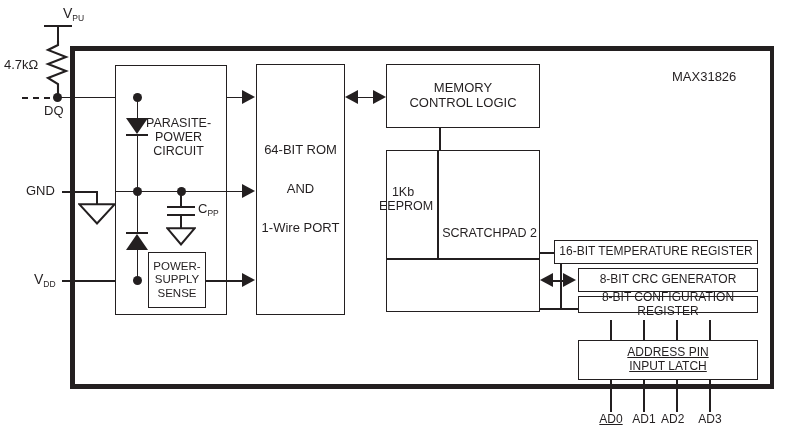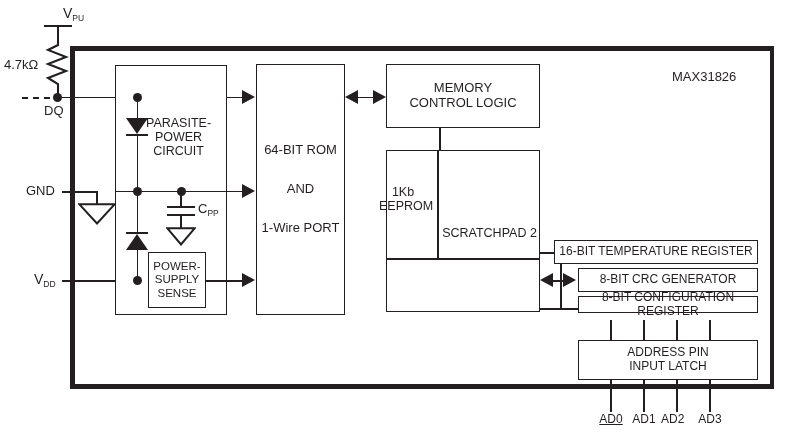--- a/index.html
+++ b/index.html
@@ -255,21 +255,21 @@
   </div>
   <div class="blk" style="left:578px;top:296px;width:180px;height:17px;font-size:12px;">
     <span>8-BIT CONFIGURATION REGISTER</span>
   </div>
 
   <div class="vline" style="left:610px;top:320px;height:20px;"></div>
   <div class="vline" style="left:643px;top:320px;height:20px;"></div>
   <div class="vline" style="left:676px;top:320px;height:20px;"></div>
   <div class="vline" style="left:709px;top:320px;height:20px;"></div>
 
-  <div class="blk" style="left:578px;top:340px;width:180px;height:40px;flex-direction:column;font-size:12px;">
+  <div class="blk" style="left:578px;top:340px;width:180px;height:40px;flex-direction:column;font-size:12px;text-decoration:underline;">
     <div>ADDRESS PIN</div>
     <div>INPUT LATCH</div>
   </div>
 
   <div class="vline" style="left:610px;top:380px;height:32px;"></div>
   <div class="vline" style="left:643px;top:380px;height:32px;"></div>
   <div class="vline" style="left:676px;top:380px;height:32px;"></div>
   <div class="vline" style="left:709px;top:380px;height:32px;"></div>
 
   <div class="lbl" style="left:595px;top:413px;width:32px;text-align:center;font-size:12px;text-decoration:underline;">

